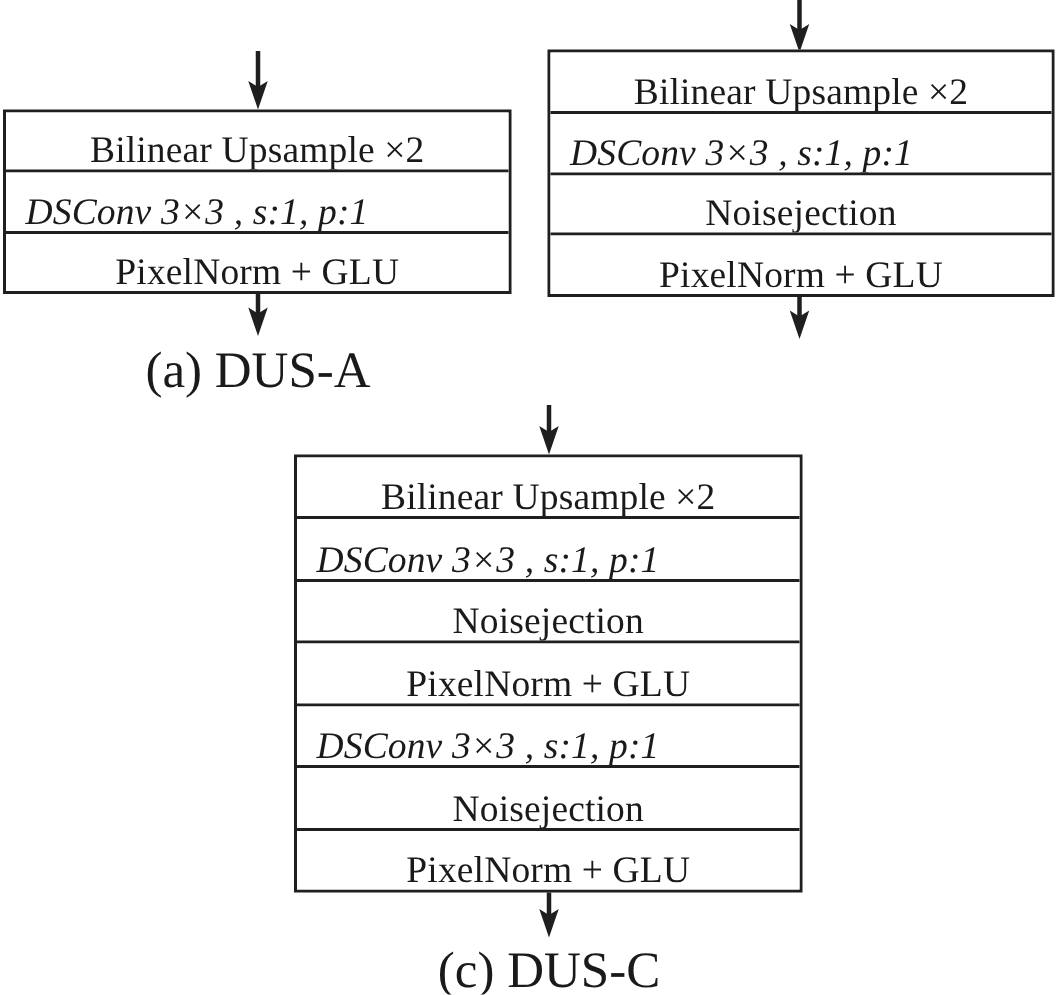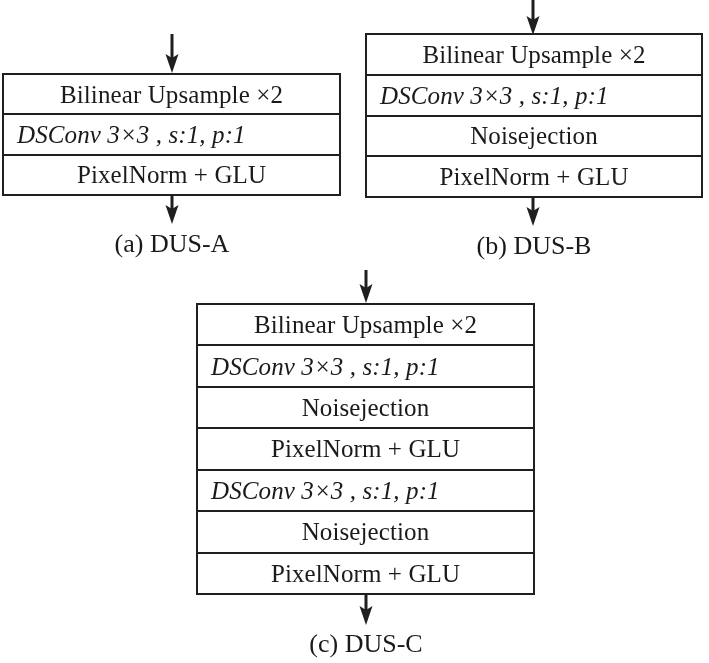--- a/index.html
+++ b/index.html
@@ -31,21 +31,21 @@
     background: #ffffff;
     display: flex;
     flex-direction: column;
   }
 
   .block-row {
     flex: 1 1 0;
     box-sizing: border-box;
     border-bottom: 2.5px solid #1f1f1f;
     display: flex;
-    align-items: center;
+    align-items: flex-end;
     background: #ffffff;
     overflow: hidden;
     white-space: nowrap;
   }
   .block-row:last-child {
     border-bottom: none;
   }
 
   .row-label {
     width: 100%;
@@ -68,21 +68,21 @@
     position: absolute;
   }
   .arrow svg {
     display: block;
     overflow: visible;
   }
 
   
   .caption {
     position: absolute;
-    font-size: 26px;
+    font-size: 34px;
     line-height: 1;
     white-space: nowrap;
     text-align: center;
     transform: translateX(-50%);
   }
 
   
   #box-a { left: 2px;   top: 73px;  width: 339px; height: 123px; }
   #box-b { left: 365px; top: 33px;  width: 338px; height: 165px; }
   #box-c { left: 196px; top: 303px; width: 339px; height: 292px; }
@@ -153,21 +153,20 @@
     </div>
   </div>
 
   <div class="arrow" id="arrow-out-b">
     <svg width="18" height="29" viewBox="0 0 18 29" aria-hidden="true">
       <line x1="9" y1="0" x2="9" y2="17" stroke="#1f1f1f" stroke-width="3"></line>
       <polygon points="9,28 2.5,9 9,13 15.5,9" fill="#1f1f1f"></polygon>
     </svg>
   </div>
 
-  <div class="caption" id="caption-b">(b) DUS-B</div>
 
   <div class="arrow" id="arrow-in-c">
     <svg width="18" height="34" viewBox="0 0 18 34" aria-hidden="true">
       <line x1="9" y1="0" x2="9" y2="22" stroke="#1f1f1f" stroke-width="3"></line>
       <polygon points="9,33 2.5,14 9,18 15.5,14" fill="#1f1f1f"></polygon>
     </svg>
   </div>
 
   <div class="block-box" id="box-c">
     <div class="block-row">

